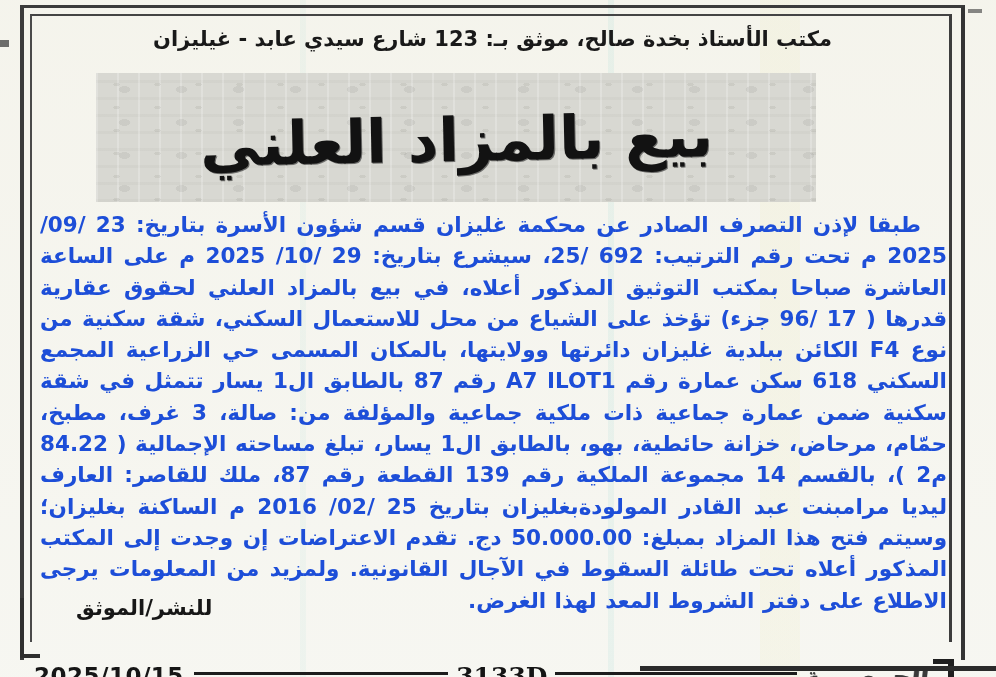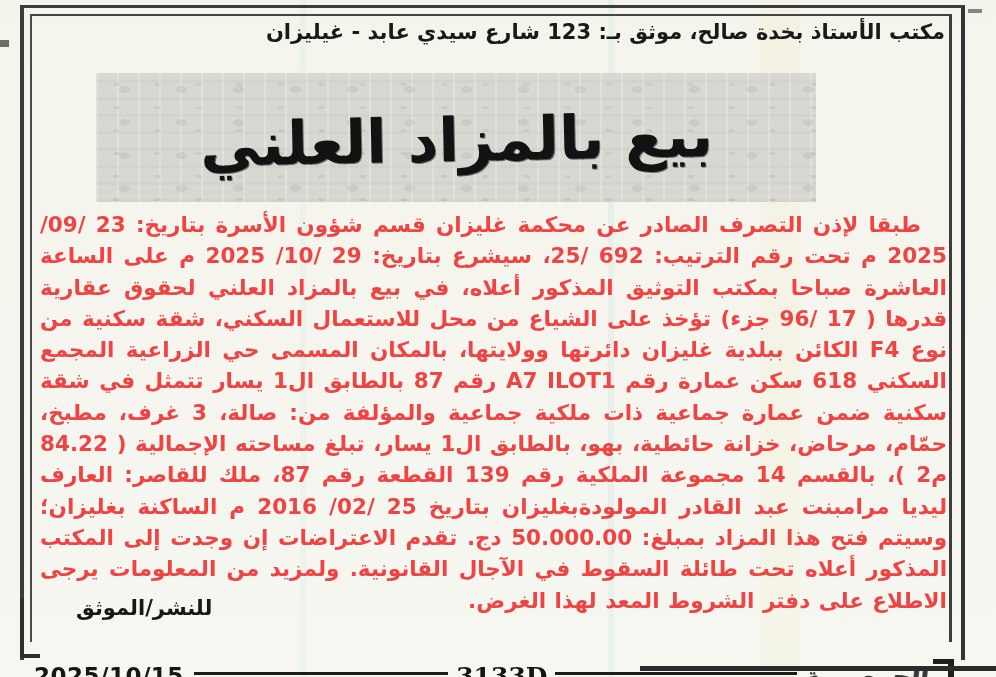--- a/index.html
+++ b/index.html
@@ -20,22 +20,22 @@
   .frame-inner{
     position:absolute;left:30px;top:14px;width:917px;height:626px;
     border-left:2px solid #4a4a4a;border-top:2px solid #444;border-right:3px solid #3d3d3d;
   }
   .frame-corner-bl{
     position:absolute;left:20px;top:598px;width:16px;height:56px;
     border-left:4px solid #2f2f2f;border-bottom:4px solid #2f2f2f;
   }
   
   .notary-header{
-    position:absolute;left:40px;top:20px;width:905px;
-    text-align:right;direction:rtl;
+    position:absolute;left:40px;top:27px;width:905px;
+    text-align:center;direction:rtl;
     font-size:21px;font-weight:bold;letter-spacing:0.2px;color:#191919;
   }
   
   .title-banner{
     position:absolute;left:96px;top:73px;width:720px;height:129px;
     background-color:#d8d8d2;
     background-image:
       radial-gradient(rgba(125,125,118,0.14) 11%, transparent 12%),
       radial-gradient(rgba(105,105,98,0.11) 14%, transparent 15%),
       repeating-linear-gradient(90deg, rgba(255,255,255,0.22) 0 2px, transparent 2px 21px),
@@ -47,21 +47,21 @@
     direction:rtl;font-size:60px;font-weight:bold;color:#121212;
     transform:rotate(-1.1deg) translateY(2px);
     letter-spacing:1px;white-space:nowrap;
     text-shadow:1px 1px 0 rgba(20,20,20,0.55);
   }
   
   .notice-body{
     position:absolute;left:40px;top:209px;width:907px;
     direction:rtl;text-align:justify;
     font-size:21.5px;font-weight:bold;line-height:31.3px;
-    color:#ef4444;text-indent:26px;
+    color:#1d4ed8;text-indent:26px;
     word-spacing:1px;
   }
   
   .publication-signature{
     position:absolute;left:40px;top:596px;
     direction:rtl;font-size:21px;font-weight:bold;color:#171717;margin-left:36px;
   }
   
   .footer{
     position:absolute;left:34px;top:662px;width:920px;height:28px;

